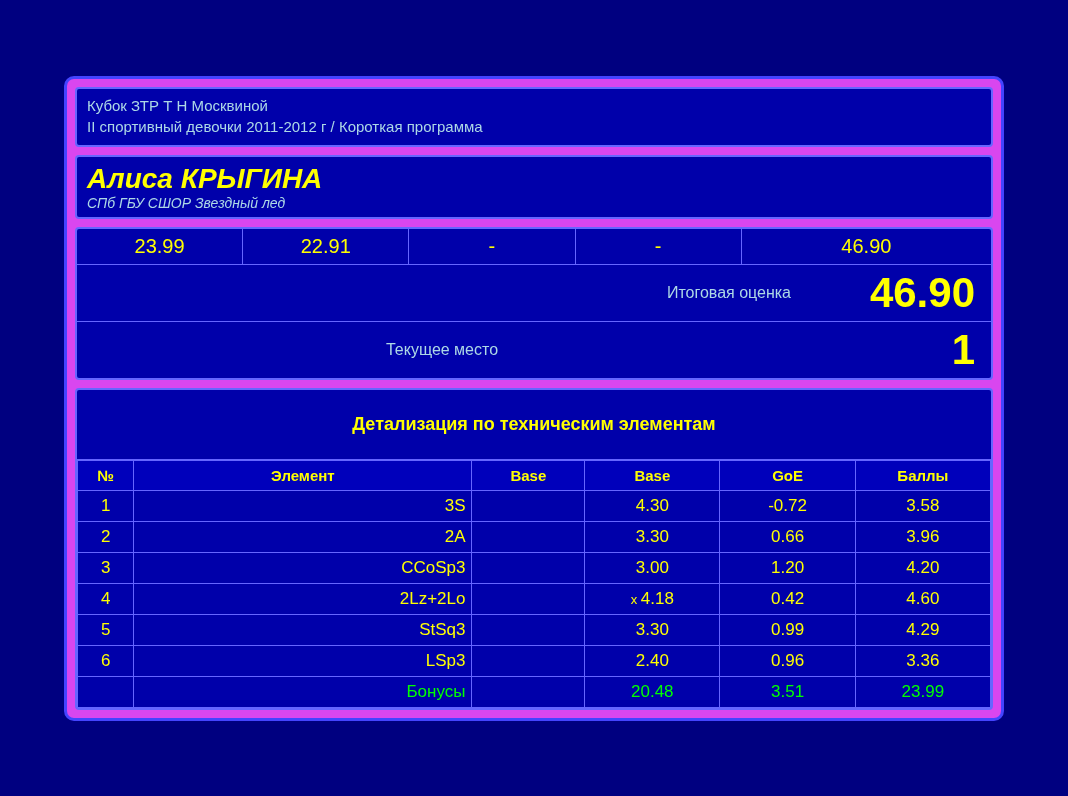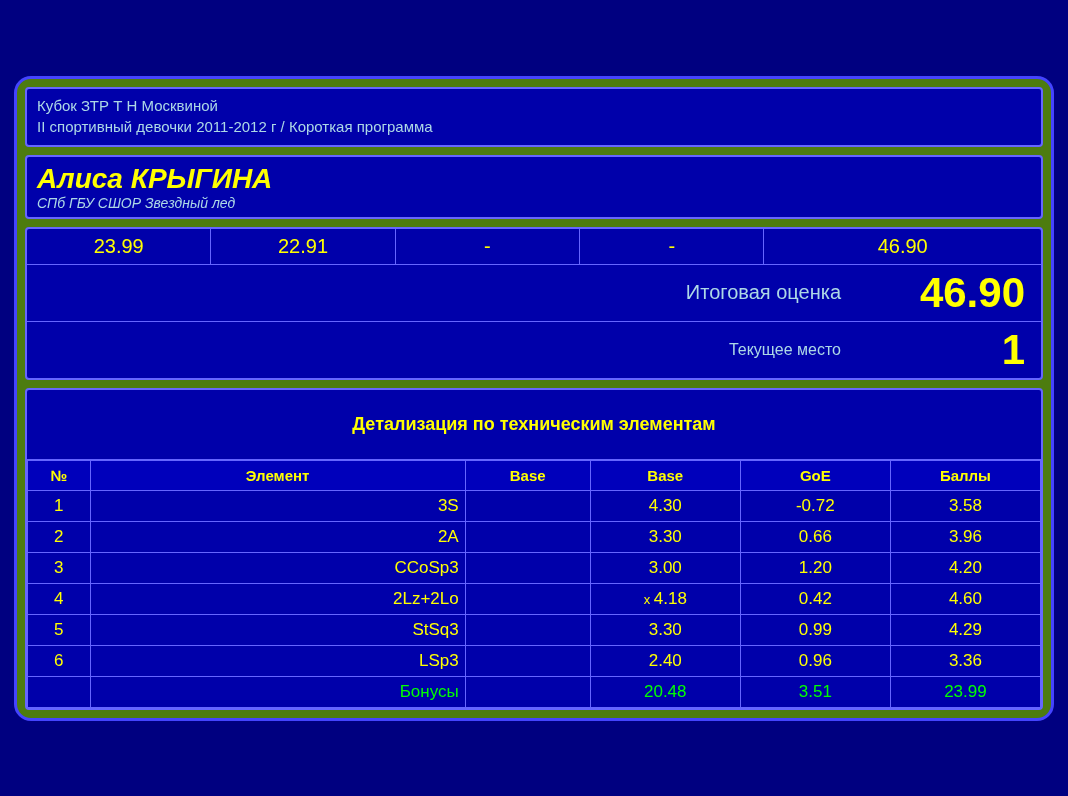--- a/index.html
+++ b/index.html
@@ -7,24 +7,24 @@
       background: #000080;
       font-family: Arial, sans-serif;
       width: 1068px;
       min-height: 796px;
       display: flex;
       align-items: center;
       justify-content: center;
       padding: 10px;
     }
     .main-container {
-      background: #4d7c0f;
+      background: #d946ef;
       border: 3px solid #4444ff;
-      border-radius: 17px;
-      width: 1040px;
+      border-radius: 10px;
+      width: 940px;
       padding: 8px;
     }
     
     .top-section {
       background: #0000aa;
       border: 2px solid #6666ff;
       border-radius: 4px;
       margin-bottom: 8px;
       padding: 6px 10px;
     }
@@ -88,42 +88,42 @@
     .scores-value-cell:last-child { border-right: none; }
     
     .total-row {
       display: grid;
       grid-template-columns: 1fr auto;
       border-bottom: 1px solid #6666ff;
       align-items: center;
     }
     .total-label {
       color: #add8e6;
-      font-size: 20px;
+      font-size: 16px;
       text-align: right;
       padding: 6px 20px 6px 0;
     }
     .total-value {
       color: #ffff00;
       font-size: 42px;
       font-weight: bold;
       padding: 4px 16px;
       min-width: 180px;
       text-align: right;
     }
     
     .place-row {
       display: grid;
       grid-template-columns: 1fr auto;
       align-items: center;
     }
     .place-label {
       color: #add8e6;
       font-size: 16px;
-      text-align: right;
+      text-align: center;
       padding: 6px 20px 6px 16px;
     }
     .place-value {
       color: #ffff00;
       font-size: 42px;
       font-weight: bold;
       padding: 4px 16px;
       min-width: 180px;
       text-align: right;
     }

